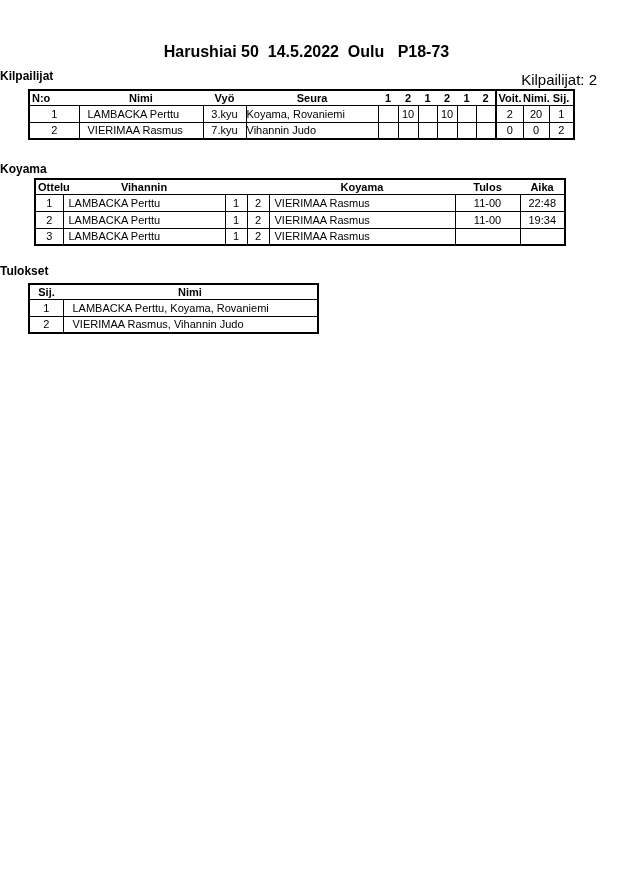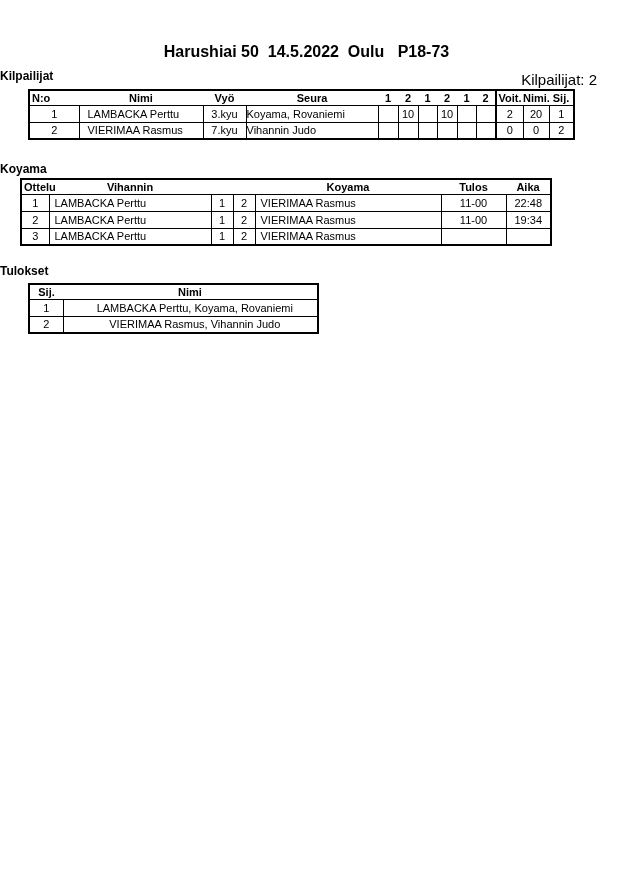--- a/index.html
+++ b/index.html
@@ -57,25 +57,25 @@
     border: 1px solid #000;
     text-align: center;
     white-space: nowrap;
     overflow: hidden;
     vertical-align: middle;
   }
   table.doc th.hleft { text-align: left; padding-left: 2px; }
   table.doc td.cl8 { text-align: left; padding-left: 8px; }
   table.doc td.cl6 { text-align: left; }
   table.doc td.cl5 { text-align: left; padding-left: 5px; }
-  table.doc td.cl9 { text-align: center; padding-left: 9px; }
+  table.doc td.cl9 { text-align: left; padding-left: 9px; }
   table.doc .sep { border-left: 2px solid #000 !important; }
 
   .t1 { left: 28px; top: 89px;  width: 545px; }
-  .t2 { left: 20px; top: 178px; width: 530px; }
+  .t2 { left: 34px; top: 178px; width: 530px; }
   .t3 { left: 28px; top: 283px; width: 289px; }
 </style>
 </head>
 <body>
 
 <div class="abs doc-title">Harushiai 50  14.5.2022  Oulu   P18-73</div>
 
 <div class="abs sec-title sec-kilpailijat">Kilpailijat</div>
 <div class="abs count-label">Kilpailijat: 2</div>
 

